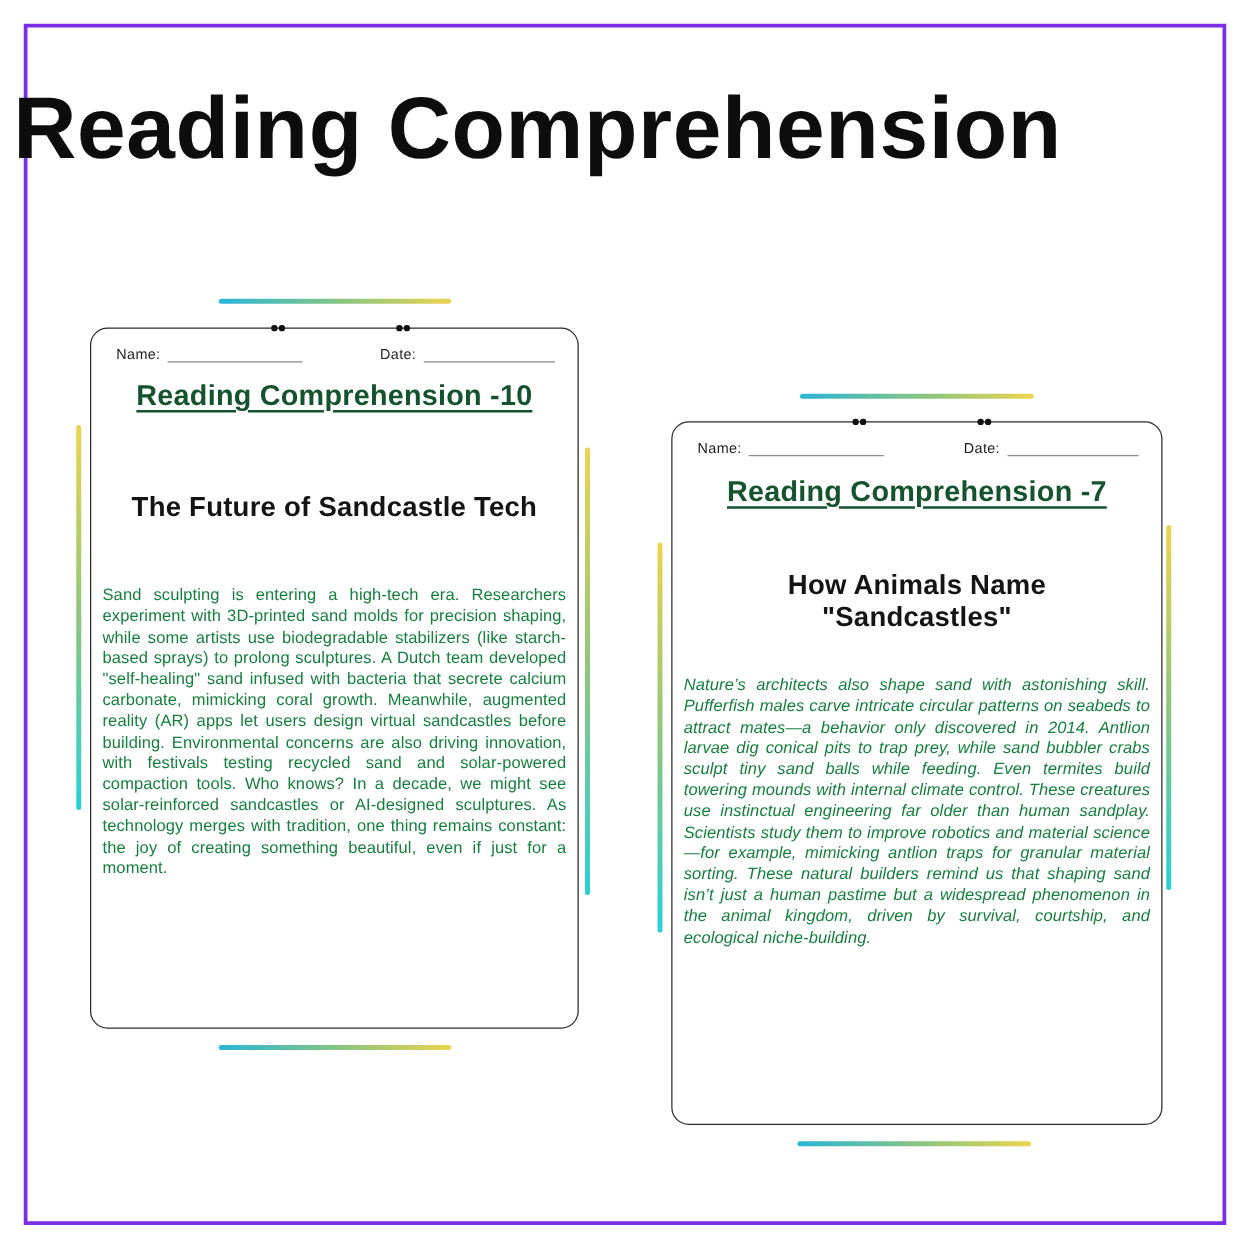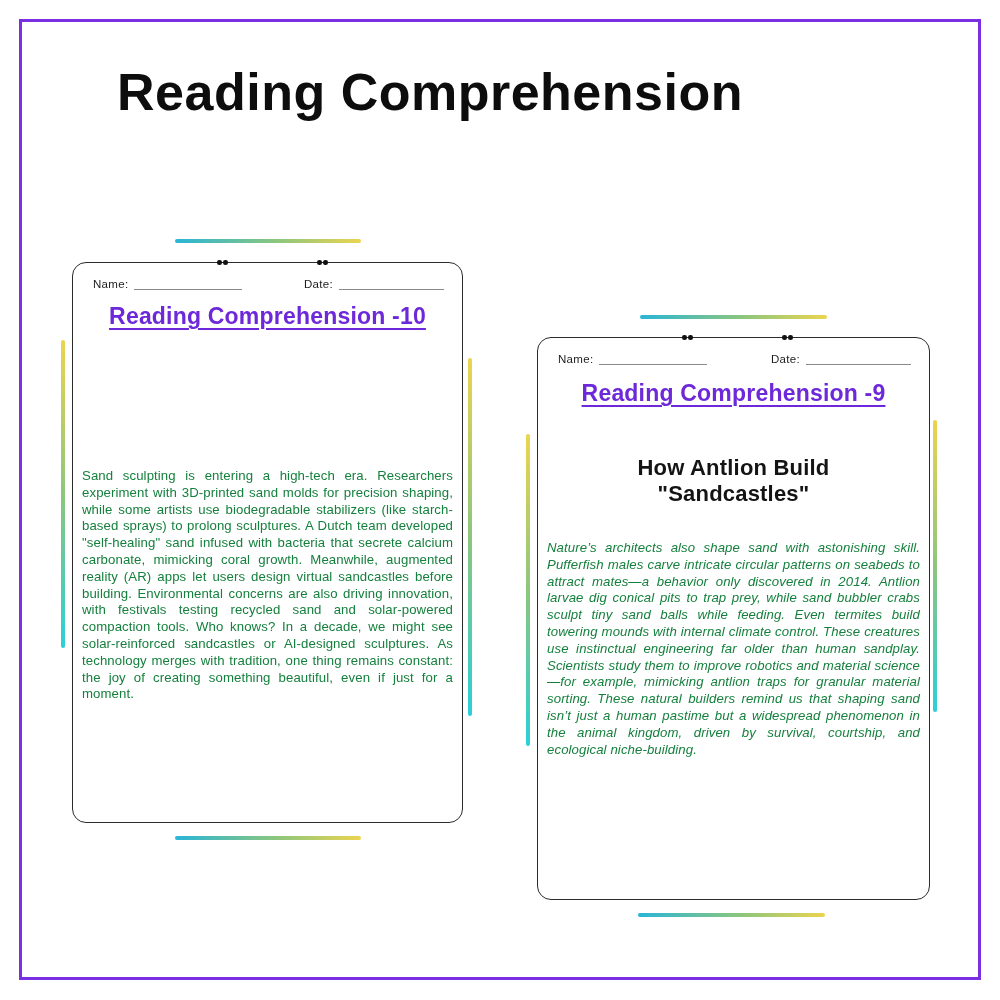--- a/index.html
+++ b/index.html
@@ -6,21 +6,21 @@
   html,body { width:1000px; height:1000px; background:#ffffff; font-family:"Liberation Sans", sans-serif; }
   .stage { position:relative; width:1000px; height:1000px; background:#ffffff; overflow:hidden; }
 
   .page-frame {
     position:absolute; left:19px; top:19px; right:19px; bottom:20px;
     border:3px solid #7a2fe2; background:transparent; pointer-events:none;
   }
 
   .main-title {
     position:absolute; left:0; top:62px; width:860px;
-    text-align:center; font-size:52px; font-weight:700; color:#0d0d0d;
+    text-align:center; font-size:70px; font-weight:700; color:#0d0d0d;
     letter-spacing:0.5px;
   }
 
   
   .hline { position:absolute; height:4px; border-radius:3px;
     background:linear-gradient(90deg,#2ab5d6 0%,#8cc67d 55%,#ecd44f 100%); }
   .vline { position:absolute; width:3.5px; border-radius:3px;
     background:linear-gradient(180deg,#ecd44f 0%,#8cc67d 50%,#2ad0d8 100%); }
 
   #ws0-hline-top    { left:175px; top:239px; width:186px; }
@@ -50,21 +50,21 @@
     display:flex; justify-content:space-between; align-items:flex-end;
   }
   .field-group { display:flex; align-items:flex-end; }
   .field-label { font-size:11.5px; color:#1d1d1d; letter-spacing:0.3px; padding-right:6px; }
   .field-line  { border-bottom:1.2px solid #8a8a8a; height:14px; }
   .field-line.name { width:108px; }
   .field-line.date { width:105px; }
 
   .card-heading {
     position:absolute; left:0; right:0; text-align:center;
-    font-size:23px; font-weight:700; color:#6d28d9;
+    font-size:23px; font-weight:700; color:#14532d;
     text-decoration:underline; text-underline-offset:4px; text-decoration-thickness:2px;
     letter-spacing:0.2px;
   }
   #ws0-card .card-heading { top:40px; }
   #ws1-card .card-heading { top:42px; }
 
   .passage-title {
     position:absolute; left:10px; right:10px; text-align:center;
     font-size:22px; font-weight:700; color:#141414; line-height:1.17;
     letter-spacing:0.2px;
@@ -115,20 +115,24 @@
         <span class="field-line name"></span>
       </div>
       <div class="field-group">
         <span class="field-label">Date:</span>
         <span class="field-line date"></span>
       </div>
     </div>
 
     <div class="card-heading">Reading Comprehension -10</div>
 
+    <div class="passage-title">
+      <div>The Future of Sandcastle Tech</div>
+      <div></div>
+    </div>
 
     <p class="passage">Sand sculpting is entering a high-tech era. Researchers experiment with 3D-printed sand molds for precision shaping, while some artists use biodegradable stabilizers (like starch-based sprays) to prolong sculptures. A Dutch team developed "self-healing" sand infused with bacteria that secrete calcium carbonate, mimicking coral growth. Meanwhile, augmented reality (AR) apps let users design virtual sandcastles before building. Environmental concerns are also driving innovation, with festivals testing recycled sand and solar-powered compaction tools. Who knows? In a decade, we might see solar-reinforced sandcastles or AI-designed sculptures. As technology merges with tradition, one thing remains constant: the joy of creating something beautiful, even if just for a moment.</p>
   </div>
 
   <div class="card" id="ws1-card">
     <div class="dot-pair p1">
       <span class="dot"></span>
       <span class="dot"></span>
     </div>
     <div class="dot-pair p2">
@@ -140,23 +144,23 @@
       <div class="field-group">
         <span class="field-label">Name:</span>
         <span class="field-line name"></span>
       </div>
       <div class="field-group">
         <span class="field-label">Date:</span>
         <span class="field-line date"></span>
       </div>
     </div>
 
-    <div class="card-heading">Reading Comprehension -9</div>
+    <div class="card-heading">Reading Comprehension -7</div>
 
     <div class="passage-title">
-      <div>How Antlion Build</div>
+      <div>How Animals Name</div>
       <div>"Sandcastles"</div>
     </div>
 
     <p class="passage">Nature’s architects also shape sand with astonishing skill. Pufferfish males carve intricate circular patterns on seabeds to attract mates—a behavior only discovered in 2014. Antlion larvae dig conical pits to trap prey, while sand bubbler crabs sculpt tiny sand balls while feeding. Even termites build towering mounds with internal climate control. These creatures use instinctual engineering far older than human sandplay. Scientists study them to improve robotics and material science—for example, mimicking antlion traps for granular material sorting. These natural builders remind us that shaping sand isn’t just a human pastime but a widespread phenomenon in the animal kingdom, driven by survival, courtship, and ecological niche-building.</p>
   </div>
 
 </div>
 
 </body></html>

